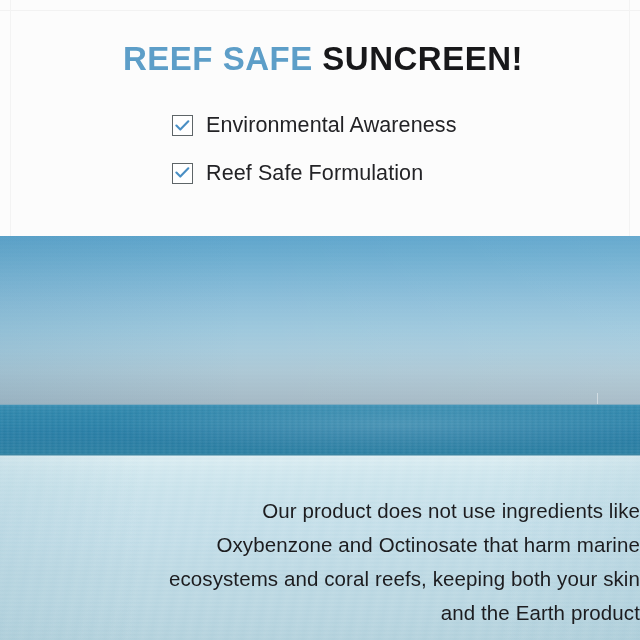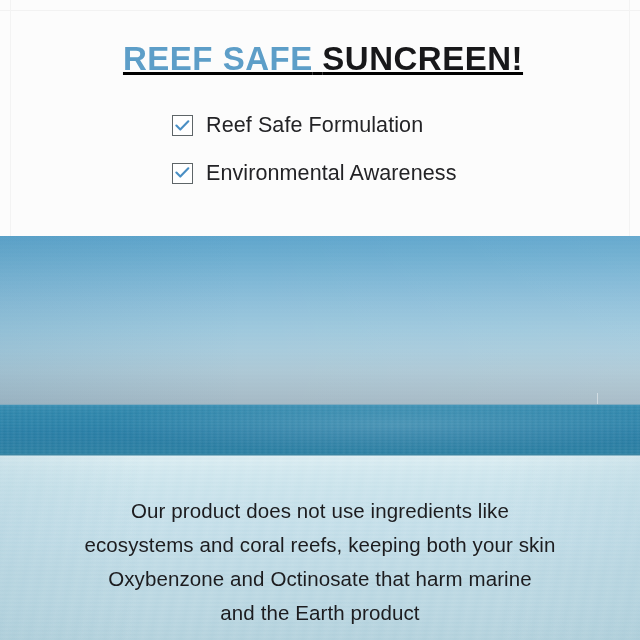--- a/index.html
+++ b/index.html
@@ -45,21 +45,20 @@
   .headline{
     position:absolute;
     left:6px; right:0;
     top:42px;
     text-align:center;
     font-size:33px;
     font-weight:bold;
     letter-spacing:0.5px;
     line-height:1.05;
     white-space:nowrap;
-    text-decoration:underline;
   }
   .headline .hl-blue{ color:#5d9ec8; }
   .headline .hl-dark{ color:#18181a; }
 
   
   .checklist{
     position:absolute;
     left:172px;
     top:115px;
     display:flex;
@@ -235,53 +234,53 @@
   .body-copy{
     position:absolute;
     left:0; right:0;
     top:258px;
     text-align:center;
     font-size:20.5px;
     line-height:34px;
     color:#1c1c1f;
     letter-spacing:0.1px;
   }
-  .body-copy .bl{ display:block; white-space:nowrap; }
+  .body-copy .bl{ display:block; white-space:nowrap;text-align:right; }
 </style>
 </head>
 <body>
 
 <div id="infographic">
 
   <div class="top-panel">
 
     <div class="panel-hairline t"></div>
     <div class="panel-vline l"></div>
     <div class="panel-vline r"></div>
 
     <div class="headline"><span class="hl-blue">REEF SAFE</span><span>&nbsp;</span><span class="hl-dark">SUNCREEN!</span></div>
 
     <div class="checklist">
+
+      <div class="check-row">
+        <span class="checkbox">
+          <svg width="15" height="12" viewBox="0 0 15 12">
+            <path d="M1.4 5.6 L5.3 9.6 L13.3 1.3" fill="none" stroke="#4a8fc4" stroke-width="2.1" stroke-linecap="round" stroke-linejoin="round"></path>
+          </svg>
+        </span>
+        <span class="check-label">Environmental Awareness</span>
+      </div>
 
       <div class="check-row">
         <span class="checkbox">
           <svg width="15" height="12" viewBox="0 0 15 12">
             <path d="M1.4 5.6 L5.3 9.6 L13.3 1.3" fill="none" stroke="#4a8fc4" stroke-width="2.1" stroke-linecap="round" stroke-linejoin="round"></path>
           </svg>
         </span>
         <span class="check-label">Reef Safe Formulation</span>
-      </div>
-
-      <div class="check-row">
-        <span class="checkbox">
-          <svg width="15" height="12" viewBox="0 0 15 12">
-            <path d="M1.4 5.6 L5.3 9.6 L13.3 1.3" fill="none" stroke="#4a8fc4" stroke-width="2.1" stroke-linecap="round" stroke-linejoin="round"></path>
-          </svg>
-        </span>
-        <span class="check-label">Environmental Awareness</span>
       </div>
 
     </div>
   </div>
 
   <div class="photo">
     <div class="sky"></div>
     <div class="sky-haze"></div>
     <div class="sky-lr"></div>
     <div class="mast"></div>
@@ -290,19 +289,19 @@
     <div class="ocean-tex"></div>
     <div class="ocean-shine"></div>
     <div class="shore-edge"></div>
     <div class="foreground"></div>
     <div class="fg-tex"></div>
     <div class="fg-tex2"></div>
     <div class="fg-vig"></div>
 
     <div class="body-copy">
       <span class="bl">Our product does not use ingredients like</span>
+      <span class="bl">Oxybenzone and Octinosate that harm marine</span>
       <span class="bl">ecosystems and coral reefs, keeping both your skin</span>
-      <span class="bl">Oxybenzone and Octinosate that harm marine</span>
       <span class="bl">and the Earth product</span>
     </div>
   </div>
 
 </div>
 
 </body></html>

